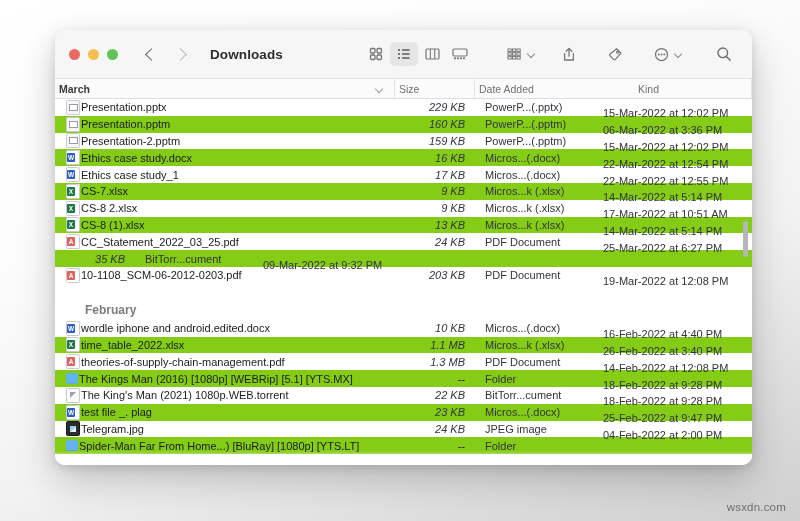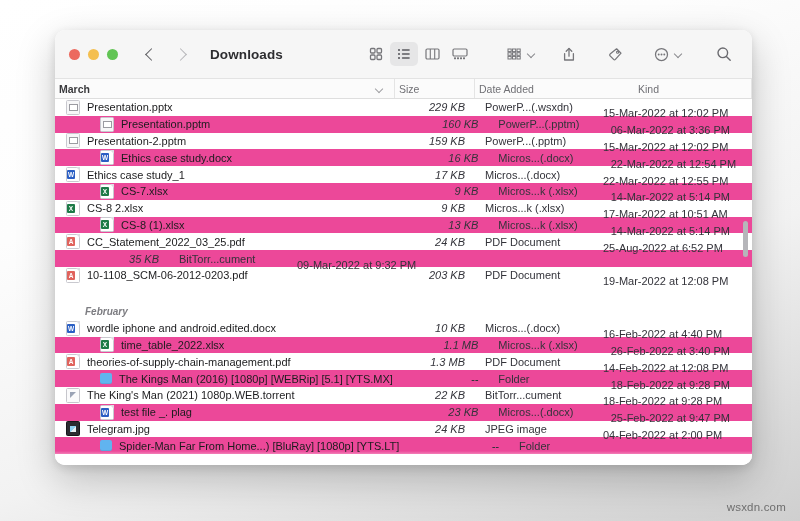--- a/index.html
+++ b/index.html
@@ -162,45 +162,44 @@
     background: #ffffff;
   }
   .row {
     height: 16.8px;
     display: flex;
     align-items: center;
     font-size: 11px;
     color: #1c1c1e;
     box-sizing: border-box;
   }
-  .row.stripe { background: #ec4899; padding-left: 34px; }
+  .row.stripe { background: #84cc16; }
   .row.group {
     height: 26px;
-    font-size: 10px;
+    font-size: 12px;
     color: #7c7c81;
     font-weight: bold;
     background: transparent;
     padding-left: 30px;
     align-items: flex-end;
     padding-bottom: 3px;
-    font-style: italic;
   }
   .row.spacer { height: 10px; background: transparent; }
 
   .c-name {
     width: 340px;
     display: flex;
     align-items: center;
     padding-left: 11px;
     box-sizing: border-box;
     overflow: hidden;
     white-space: nowrap;
   }
   .c-name .label {
-    margin-left: 7px;
+    margin-left: 1px;
     overflow: hidden;
     text-overflow: clip;
     white-space: nowrap;
   }
   .c-size {
     width: 80px;
     text-align: right;
     padding-right: 10px;
     box-sizing: border-box;
     color: #33333a;
@@ -473,21 +472,21 @@
   <div class="filelist">
     <div id="rows-container">
         <div class="row">
           <div class="c-name">
             <span class="fic ppt">
               <span class="slide"></span>
             </span>
             <span class="label">Presentation.pptx</span>
           </div>
           <div class="c-size">229 KB</div>
-          <div class="c-kind">PowerP...(.wsxdn)</div>
+          <div class="c-kind">PowerP...(.pptx)</div>
           <div class="c-date">15-Mar-2022 at 12:02 PM</div>
         </div>
         <div class="row stripe">
           <div class="c-name">
             <span class="fic ppt">
               <span class="slide"></span>
             </span>
             <span class="label">Presentation.pptm</span>
           </div>
           <div class="c-size">160 KB</div>
@@ -562,21 +561,21 @@
         </div>
         <div class="row">
           <div class="c-name">
             <span class="fic sheet">
               <span class="badge a">A</span>
             </span>
             <span class="label">CC_Statement_2022_03_25.pdf</span>
           </div>
           <div class="c-size">24 KB</div>
           <div class="c-kind">PDF Document</div>
-          <div class="c-date">25-Aug-2022 at 6:52 PM</div>
+          <div class="c-date">25-Mar-2022 at 6:27 PM</div>
         </div>
         <div class="row stripe">
           <div class="c-size">35 KB</div>
           <div class="c-kind">BitTorr...cument</div>
           <div class="c-date">09-Mar-2022 at 9:32 PM</div>
         </div>
         <div class="row">
           <div class="c-name">
             <span class="fic sheet">
               <span class="badge a">A</span>

